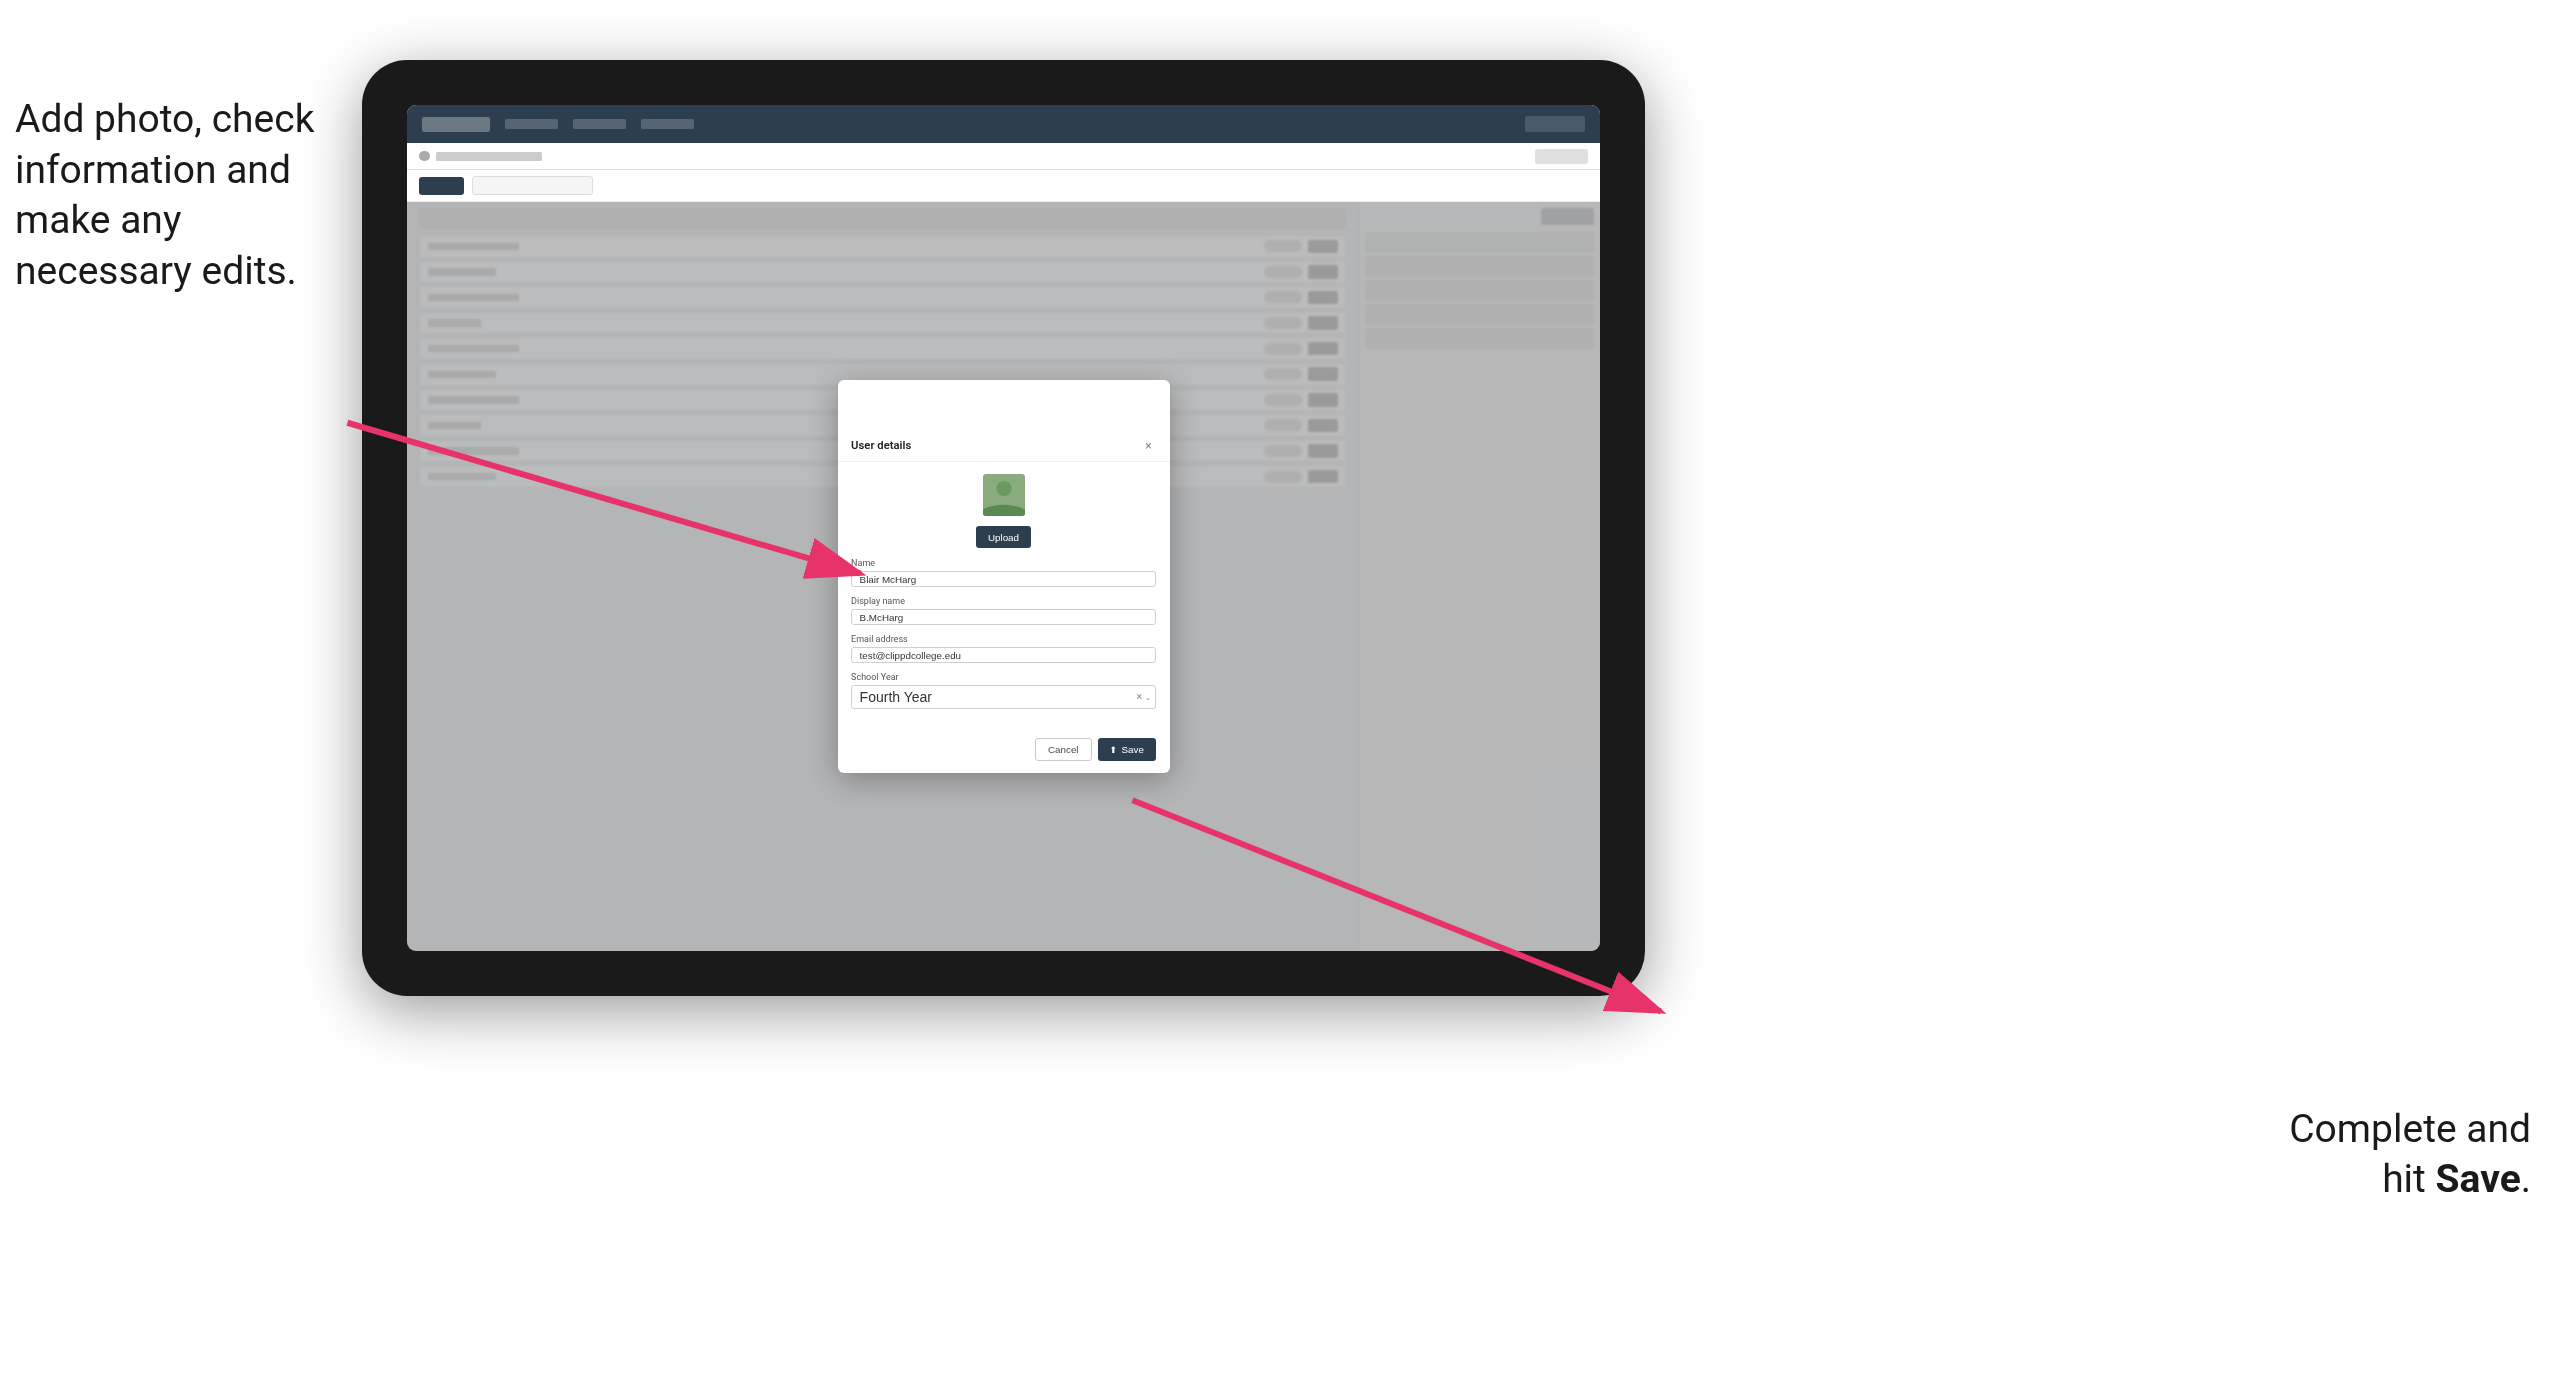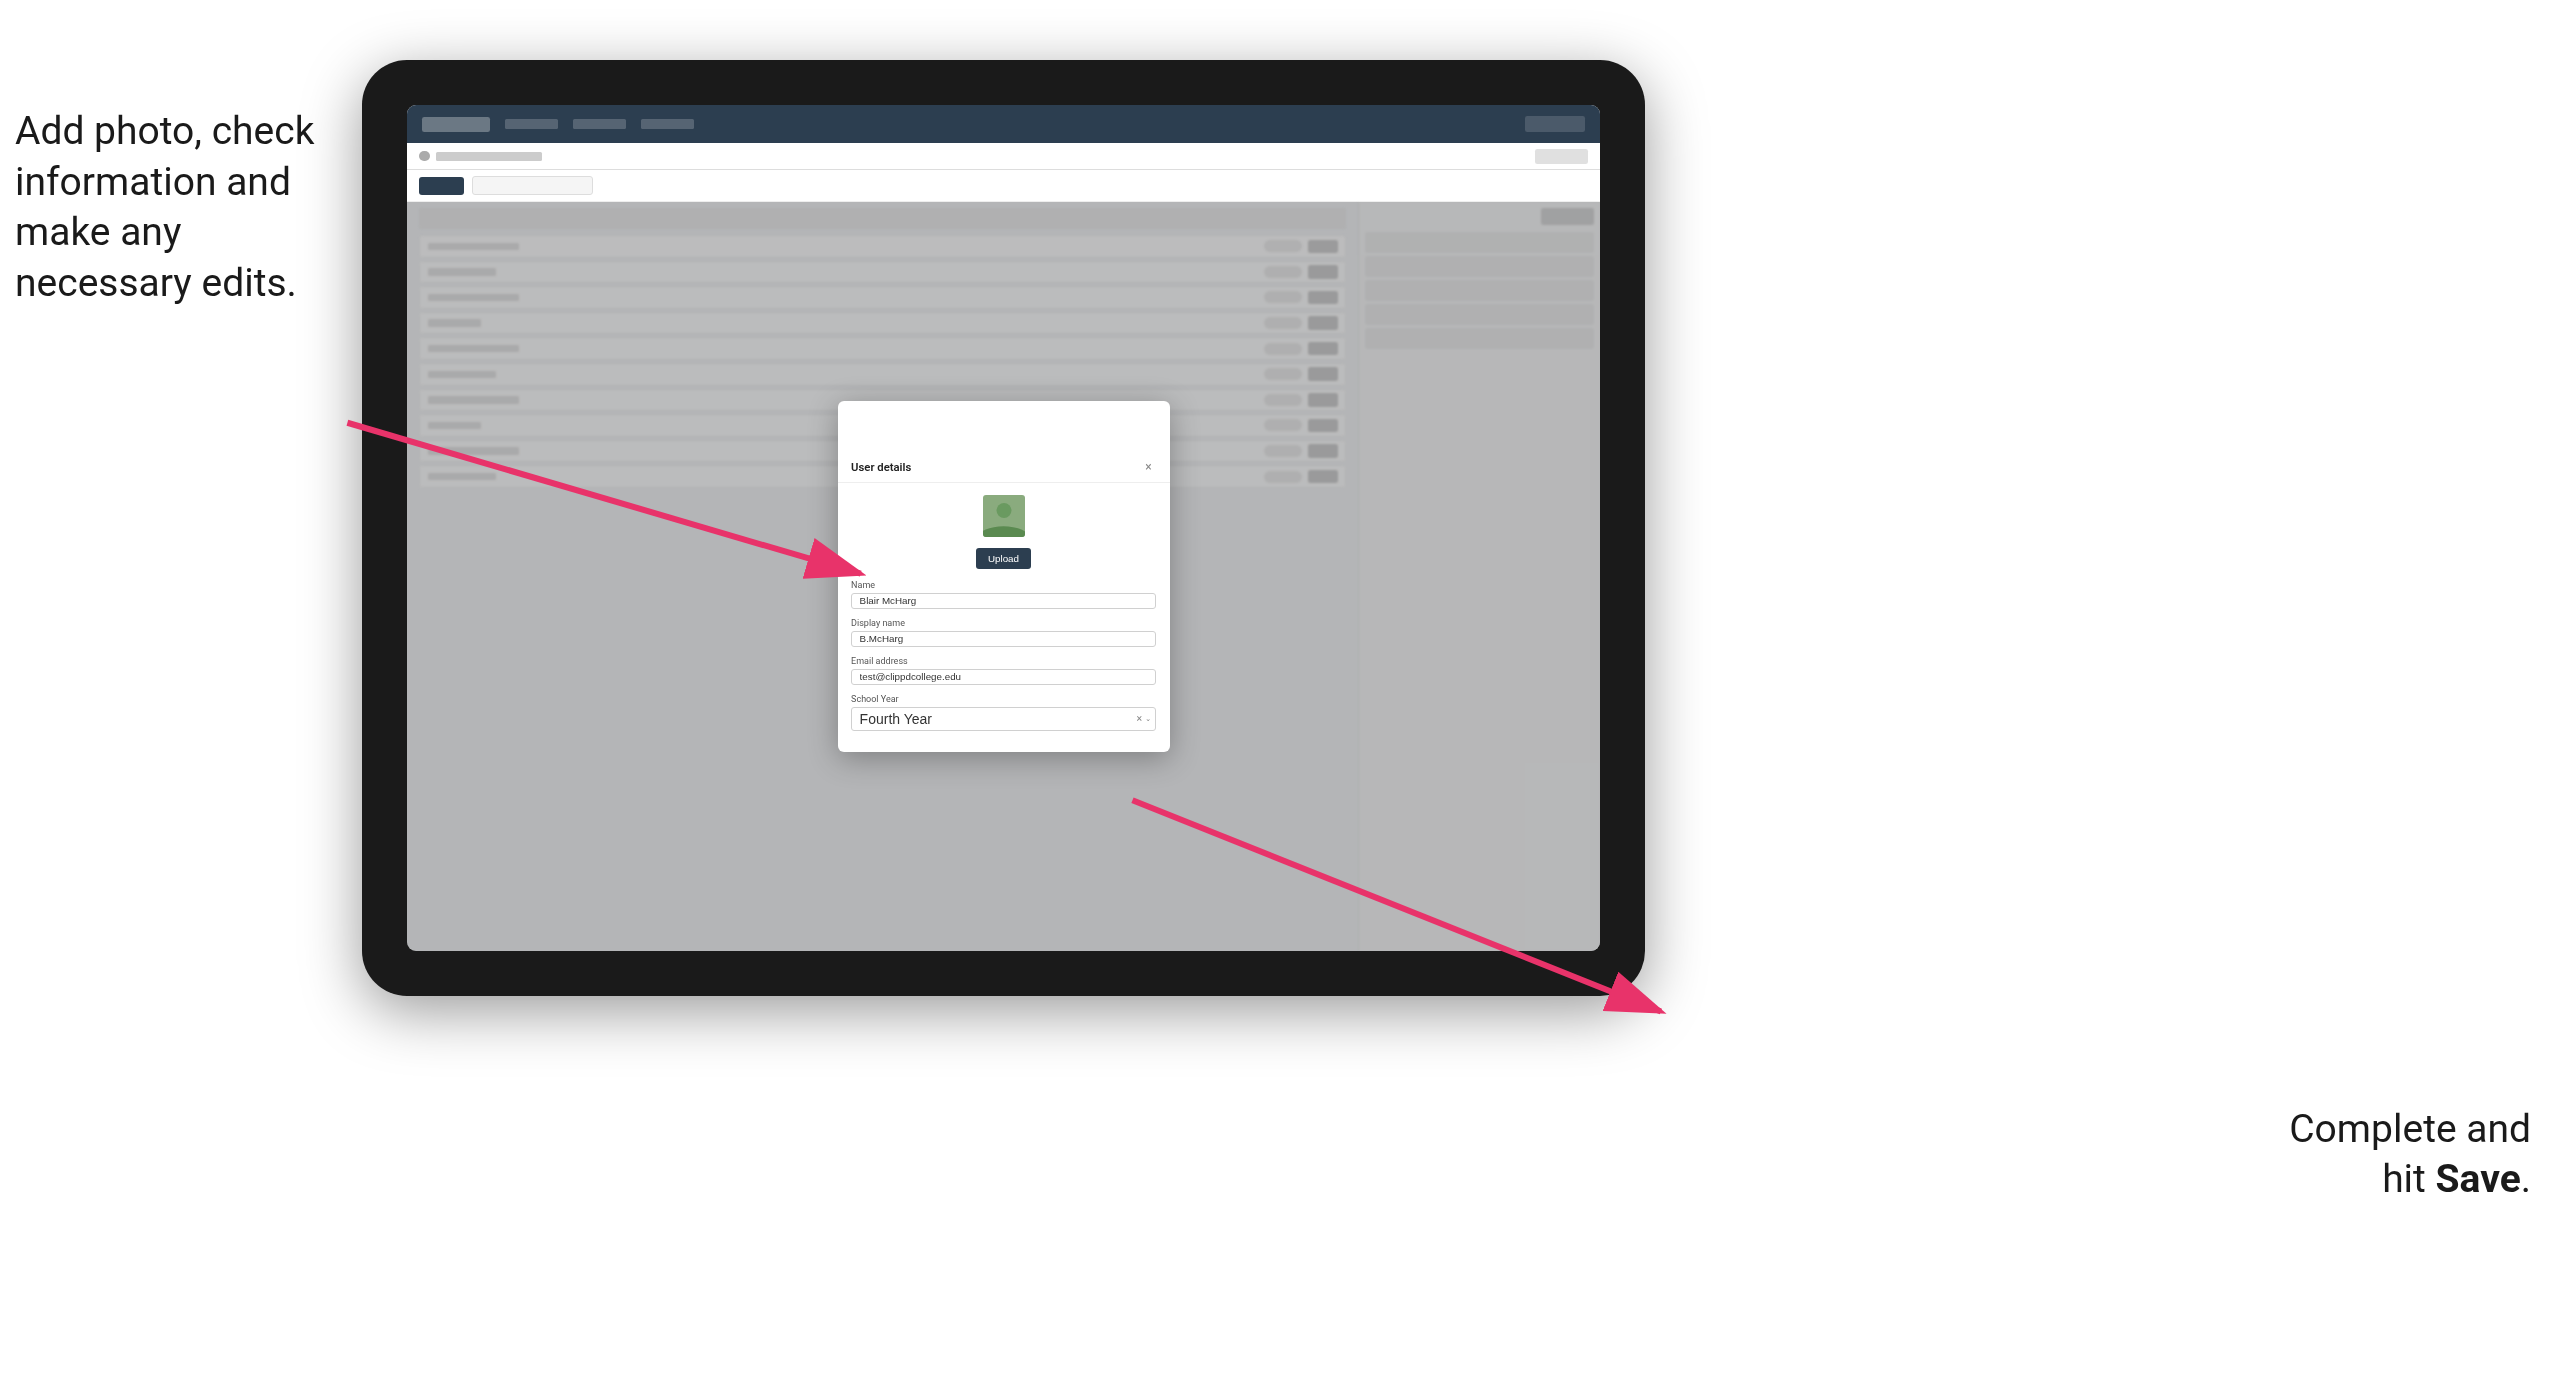--- a/index.html
+++ b/index.html
@@ -8,21 +8,21 @@
       font-family: -apple-system, BlinkMacSystemFont, "Segoe UI", Roboto, sans-serif;
       width: 2576px;
       height: 1386px;
       position: relative;
       overflow: hidden;
     }
 
     
     .annotation-left {
       position: absolute;
-      top: 106px;
+      top: 94px;
       left: 15px;
       font-size: 39px;
       color: #1a1a1a;
       line-height: 1.3;
       max-width: 302px;
       z-index: 100;
     }
     .annotation-right {
       position: absolute;
       bottom: 181px;
@@ -563,18 +563,25 @@
                   <option value="fourth" selected="">Fourth Year</option>
                 </select>
                 <div class="select-controls">
                   <span class="select-clear">×</span>
                   <span class="select-caret">⌄</span>
                 </div>
               </div>
             </div>
           </div>
 
+          <div class="modal-footer">
+            <button class="btn-cancel">Cancel</button>
+            <button class="btn-save">
+              <span class="save-icon">⬆</span>
+              <span>Save</span>
+            </button>
+          </div>
         </div>
       </div>
     </div>
   </div>
 </div>
 
 
 </body></html>

